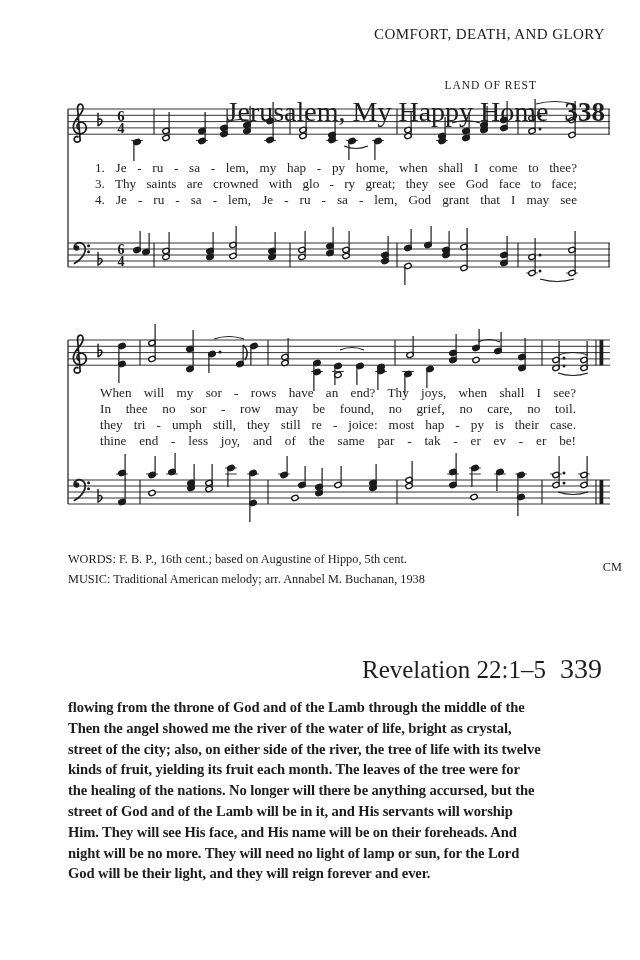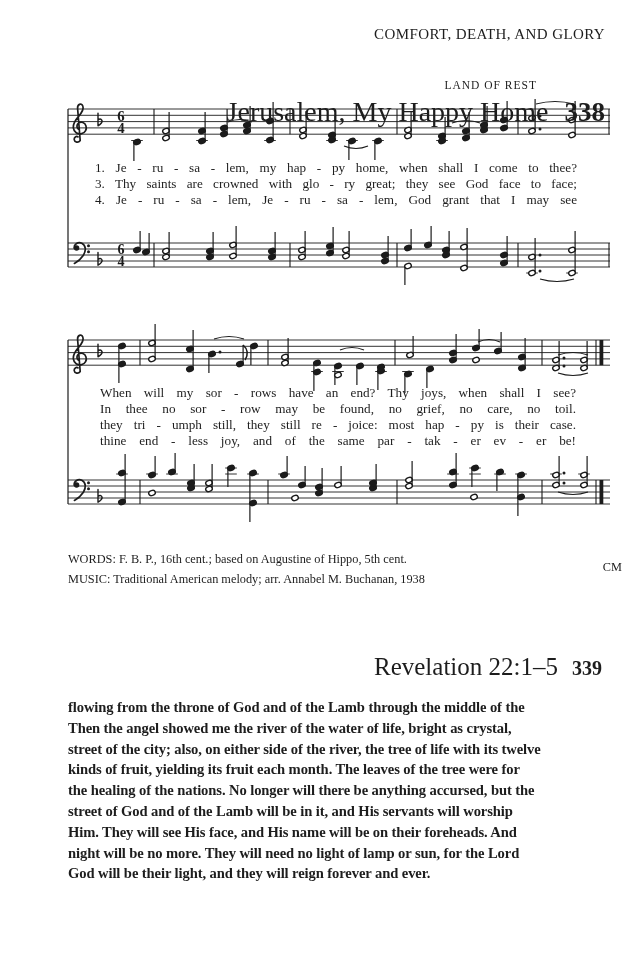--- a/index.html
+++ b/index.html
@@ -14,21 +14,21 @@
   #music-svg{position:absolute;left:0;top:0;width:640px;height:960px;}
   .verses{position:absolute;left:95px;width:482px;}
   .verses1{top:160px;}
   .verses2{top:385px;left:100px;width:476px;}
   .verse-line{font-size:13.2px;line-height:16px;white-space:nowrap;
               text-align:justify;text-align-last:justify;}
   .credits{position:absolute;left:68px;top:549px;font-size:12.3px;line-height:20px;}
   .meter{position:absolute;right:18px;top:549px;font-size:12.3px;margin-top:11px;}
   .scripture-head{position:absolute;right:38px;top:653px;display:flex;align-items:baseline;gap:14px;margin-left:16px;}
   .scripture-ref{font-size:25px;}
-  .scripture-num{font-size:20px;font-weight:bold;}
+  .scripture-num{font-size:28px;font-weight:normal;}
   .passage{position:absolute;left:68px;top:697px;font-weight:bold;font-size:14.6px;
            letter-spacing:-0.1px;line-height:20.8px;}
   .passage-line{white-space:nowrap;}
 </style>
 </head>
 <body>
 
 <div class="page">
 
   <svg id="music-svg" viewBox="0 0 640 960" xmlns="http://www.w3.org/2000/svg">

